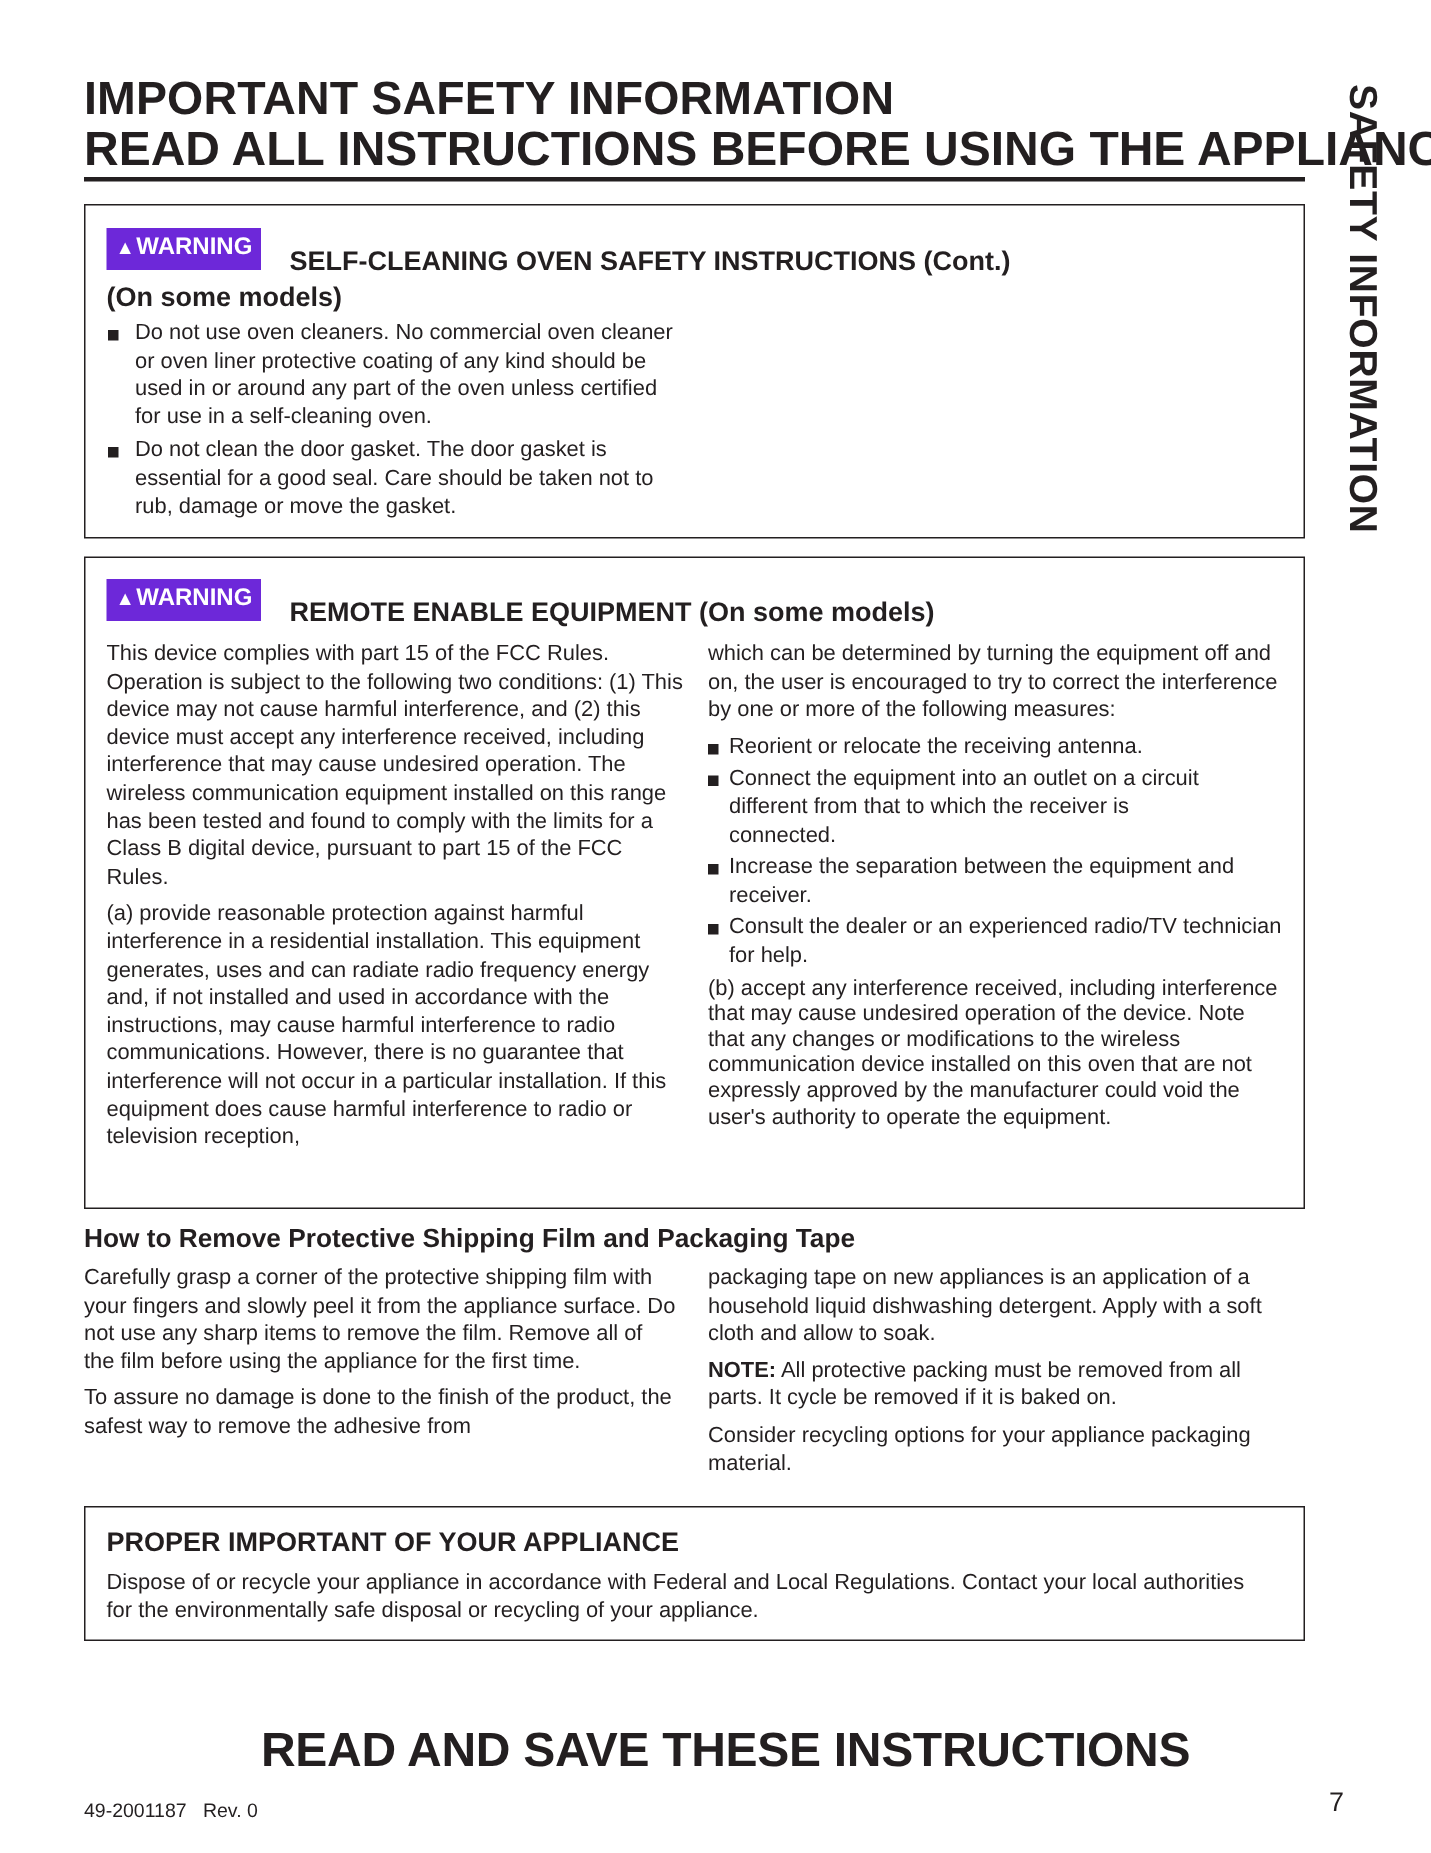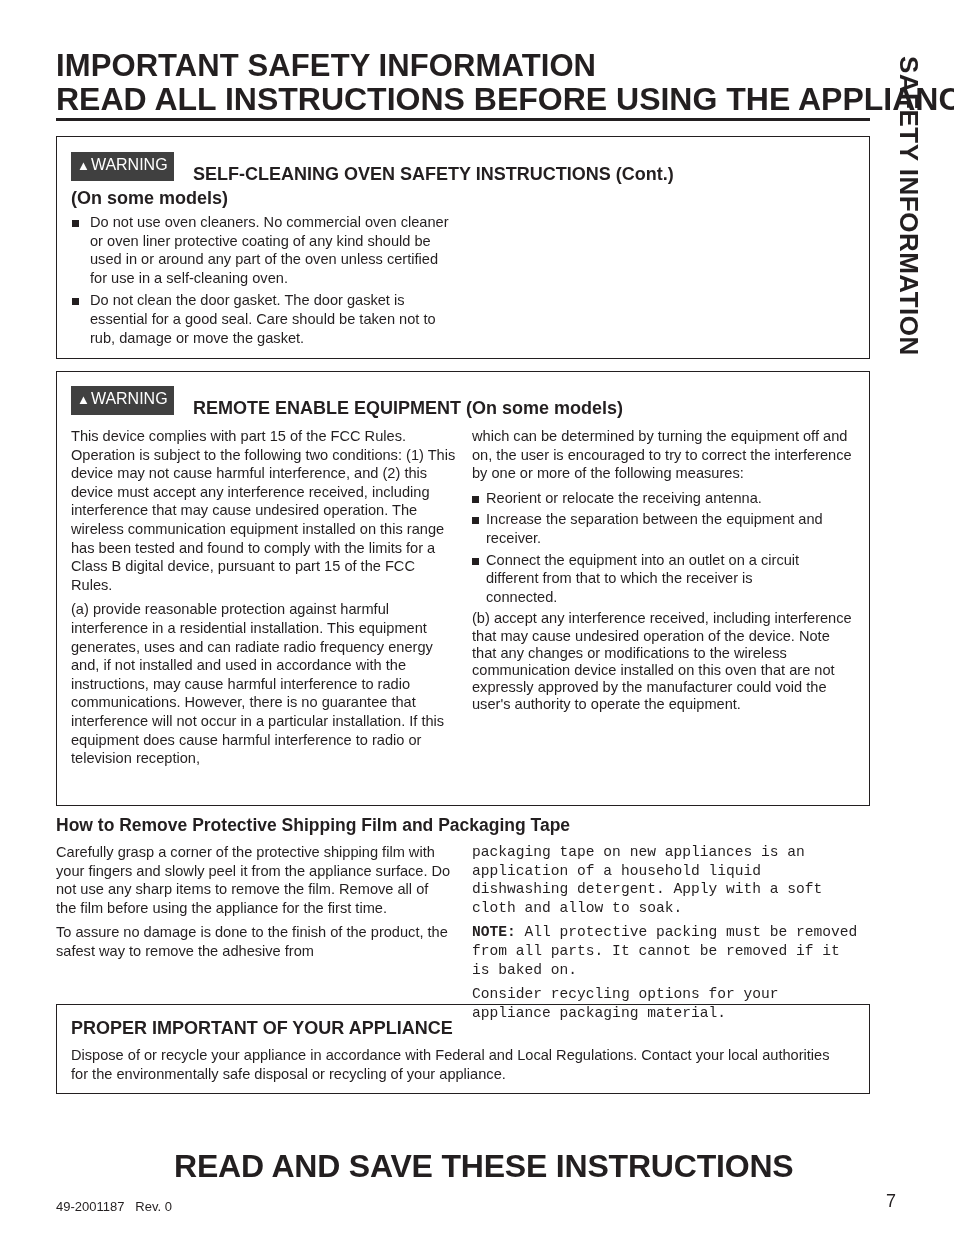--- a/index.html
+++ b/index.html
@@ -22,21 +22,21 @@
   .side-tab span {
     position: absolute; left: 0; top: 0;
     transform-origin: 0 0; transform: translate(34px, 0) rotate(90deg);
     font-size: 26px; font-weight: bold; white-space: nowrap; letter-spacing: 0.5px;
   }
   .box { border: 1.5px solid #231f20; box-sizing: border-box; }
   .box1 { left: 56px; top: 136px; width: 814px; height: 223px; }
   .box2 { left: 56px; top: 371px; width: 814px; height: 435px; }
   .box3 { left: 56px; top: 1004px; width: 814px; height: 90px; }
   .warn {
-    display: inline-block; background: #404040; color: #fff; font-weight: normal;
+    display: inline-block; background: #6d28d9; color: #fff; font-weight: bold;
     font-size: 16px; padding: 3px 6px 5px 6px; line-height: 20px; white-space: nowrap;
   }
   .warn .tri { font-size: 13px; margin-right: 1px; }
   .sec-head { font-size: 18px; font-weight: bold; line-height: 22px; white-space: nowrap; }
   .body { font-size: 14.6px; line-height: 18.6px; }
   ul.sq { list-style: none; margin: 0; padding: 0; }
   ul.sq li { position: relative; padding-left: 19px; margin-bottom: 4px; }
   ul.sq li::before {
     content: ""; position: absolute; left: 1px; top: 7px; width: 7px; height: 7px; background: #231f20;
   }
@@ -78,35 +78,36 @@
   </div>
   <div class="abs sec-head" style="left:136px; top:25px;">REMOTE ENABLE EQUIPMENT (On some models)</div>
   <div class="abs body" style="left:14px; top:55px; width:385px;">
     <p>This device complies with part 15 of the FCC Rules. Operation is subject to the following two conditions: (1) This device may not cause harmful interference, and (2) this device must accept any interference received, including interference that may cause undesired operation. The wireless communication equipment installed on this range has been tested and found to comply with the limits for a Class B digital device, pursuant to part 15 of the FCC Rules.</p>
     <p>(a) provide reasonable protection against harmful interference in a residential installation. This equipment generates, uses and can radiate radio frequency energy and, if not installed and used in accordance with the instructions, may cause harmful interference to radio communications. However, there is no guarantee that interference will not occur in a particular installation. If this equipment does cause harmful interference to radio or television reception,</p>
   </div>
   <div class="abs body" style="left:415px; top:55px; width:388px;">
     <p>which can be determined by turning the equipment off and on, the user is encouraged to try to correct the interference by one or more of the following measures:</p>
     <ul class="sq sq2">
       <li>Reorient or relocate the receiving antenna.</li>
+      <li style="padding-right:40px;">Connect the equipment into an outlet on a circuit different from that to which the receiver is connected.</li>
       <li>Increase the separation between the equipment and receiver.</li>
-      <li style="padding-right:40px;">Connect the equipment into an outlet on a circuit different from that to which the receiver is connected.</li>
+      <li>Consult the dealer or an experienced radio/TV technician for help.</li>
     </ul>
     <p style="margin-top:4px; line-height:17.2px; width:380px;">(b) accept any interference received, including interference that may cause undesired operation of the device. Note that any changes or modifications to the wireless communication device installed on this oven that are not expressly approved by the manufacturer could void the user's authority to operate the equipment.</p>
   </div>
 </div>
 
 <div class="abs h3" style="left:56px; top:814px;">How to Remove Protective Shipping Film and Packaging Tape</div>
 <div class="abs body" style="left:56px; top:843px; width:395px;">
   <p>Carefully grasp a corner of the protective shipping film with your fingers and slowly peel it from the appliance surface. Do not use any sharp items to remove the film. Remove all of the film before using the appliance for the first time.</p>
   <p>To assure no damage is done to the finish of the product, the safest way to remove the adhesive from</p>
 </div>
-<div class="abs body" style="left:472px; top:843px; width:392px;font-family:Liberation Mono, monospace;">
+<div class="abs body" style="left:472px; top:843px; width:392px;">
   <p>packaging tape on new appliances is an application of a household liquid dishwashing detergent. Apply with a soft cloth and allow to soak.</p>
-  <p><b>NOTE:</b><span> All protective packing must be removed from all parts. It cannot be removed if it is baked on.</span></p>
+  <p><b>NOTE:</b><span> All protective packing must be removed from all parts. It cycle be removed if it is baked on.</span></p>
   <p>Consider recycling options for your appliance packaging material.</p>
 </div>
 
 <div class="abs box box3">
   <div class="abs h3" style="left:14px; top:12px; font-size:18px;">PROPER IMPORTANT OF YOUR APPLIANCE</div>
   <div class="abs body" style="left:14px; top:41px; width:760px;">Dispose of or recycle your appliance in accordance with Federal and Local Regulations. Contact your local authorities for the environmentally safe disposal or recycling of your appliance.</div>
 </div>
 
 <div class="abs footer-title">READ AND SAVE THESE INSTRUCTIONS</div>
 <div class="abs docnum" style="white-space:pre;">49-2001187   Rev. 0</div>

